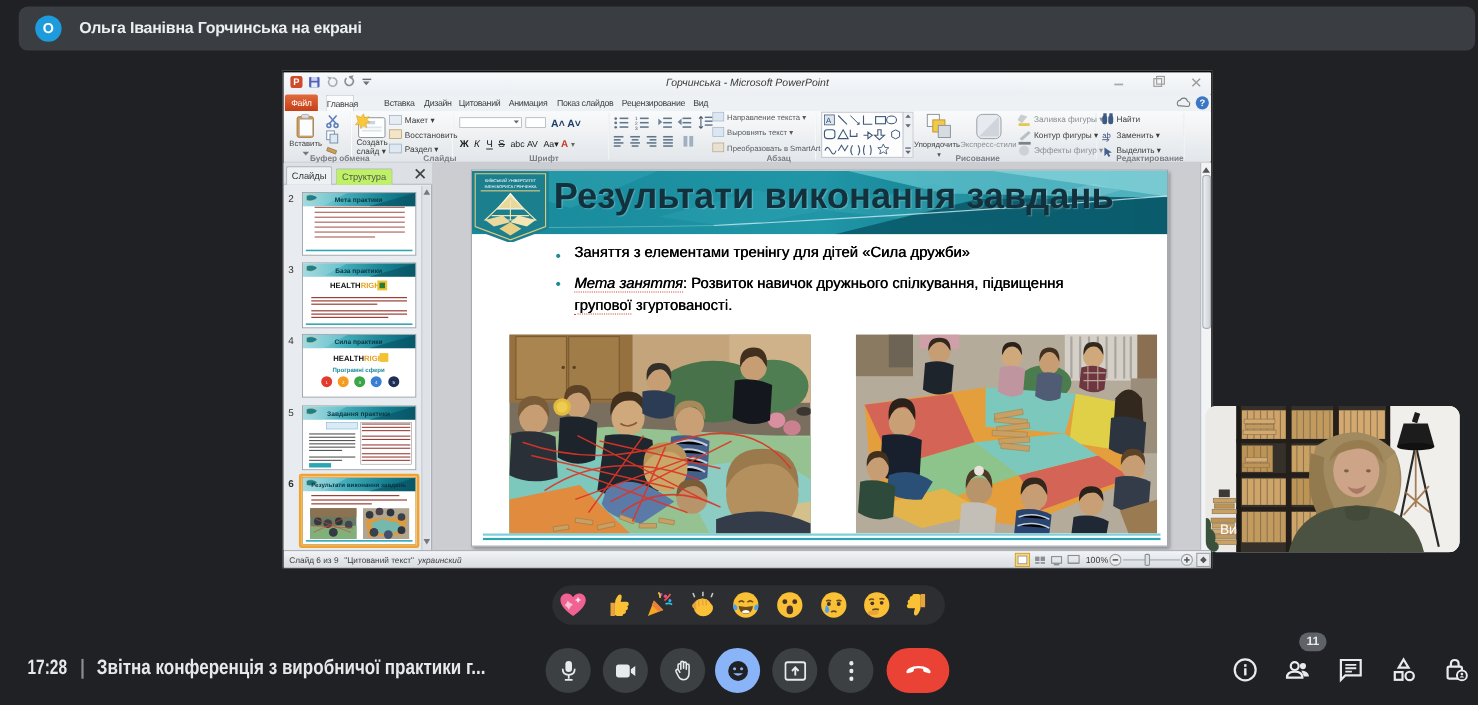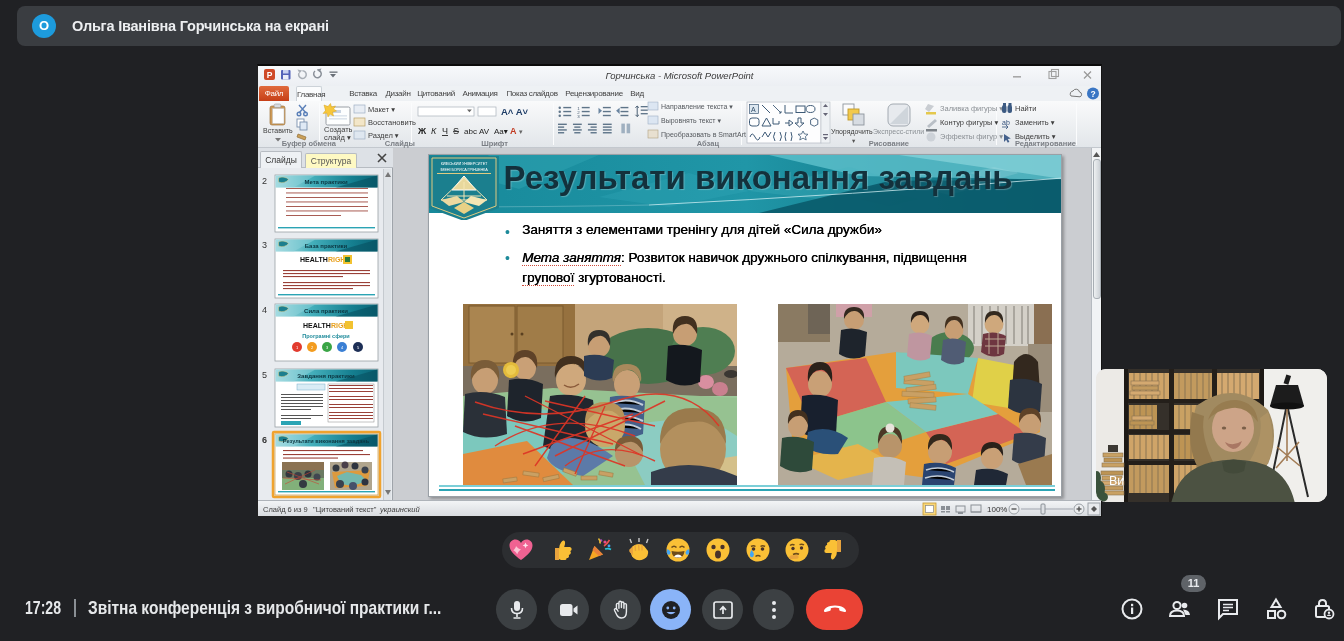--- a/index.html
+++ b/index.html
@@ -316,21 +316,21 @@
           <text x="757" y="24">Заменить ▾</text>
           <path d="M746 33 l0 8 l2.2 -2.2 l1.6 3 l1.6 -1 l-1.6 -2.8 l3 -.4 z" fill="#44618c"></path>
           <text x="757" y="38">Выделить ▾</text>
         </g>
       </svg>
     </div>
     <div id="pcontent" class="abs">
       <div id="lpanel" class="abs">
         <div style="position:absolute;left:0;top:0;width:135px;height:20px;background:#dde1e6;border-bottom:1px solid #b7bcc2;">
           <div style="position:absolute;left:2px;top:3px;width:42px;height:17px;background:#eef1f4;border:1px solid #b7bcc2;border-bottom:none;font-size:8.5px;color:#333;text-align:center;line-height:16px;border-radius:2px 2px 0 0;">Слайды</div>
-          <div style="position:absolute;left:47px;top:5px;width:52px;height:15px;background:#fef9c3;border:1px solid #b7bcc2;border-bottom:none;font-size:8.5px;color:#555;text-align:center;line-height:14px;border-radius:2px 2px 0 0;">Структура</div>
+          <div style="position:absolute;left:47px;top:5px;width:52px;height:15px;background:#bef264;border:1px solid #b7bcc2;border-bottom:none;font-size:8.5px;color:#555;text-align:center;line-height:14px;border-radius:2px 2px 0 0;">Структура</div>
           <svg width="10" height="10" style="position:absolute;right:6px;top:5px">
               <path d="M1 1 l8 8 M9 1 l-8 8" stroke="#444" stroke-width="1.6"></path>
             </svg>
         </div>
         <div id="thumbs" style="position:absolute;left:0;top:21px;width:126px;height:331px;background:#e8ebef;">
         <svg width="126" height="331" font-family="Liberation Sans, sans-serif">
           <defs>
             <linearGradient id="th" x1="0" y1="0" x2="1" y2="0">
               <stop offset="0" stop-color="#b9e2e6"></stop>
                   <stop offset=".35" stop-color="#45b0bc"></stop>

